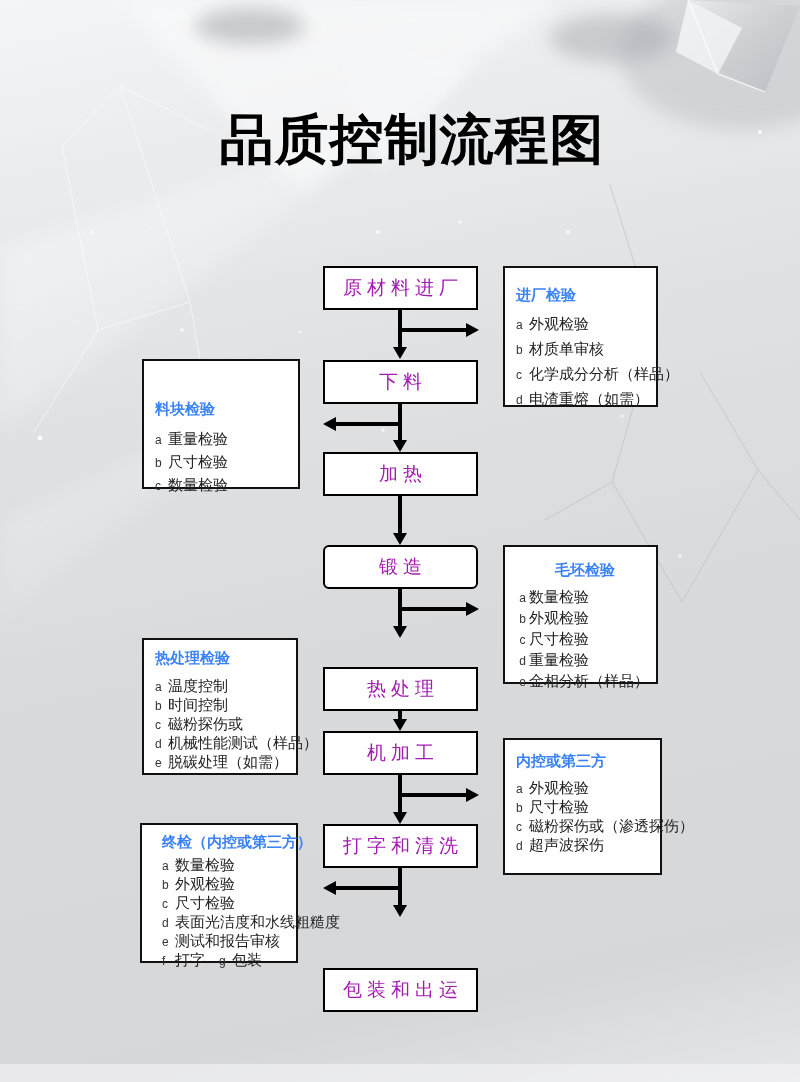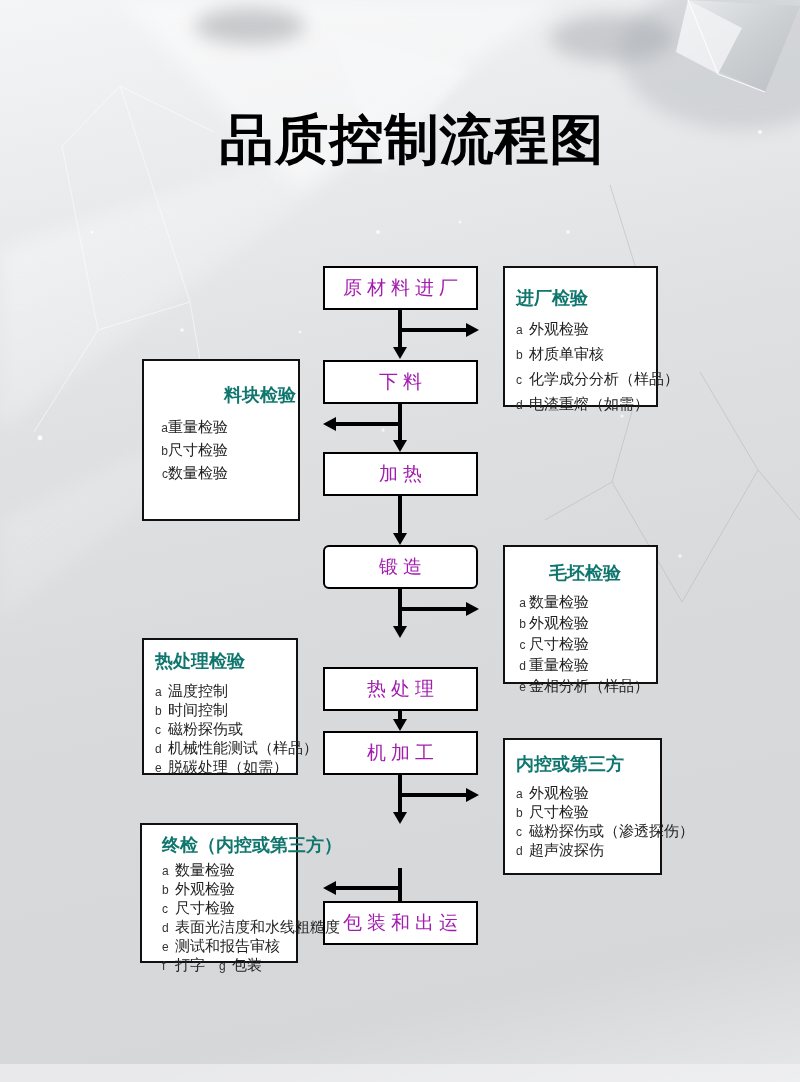--- a/index.html
+++ b/index.html
@@ -18,31 +18,31 @@
     position:absolute;width:155px;height:44px;z-index:2;box-sizing:border-box;
     background:#fff;border:2px solid #000;
     display:flex;align-items:center;justify-content:center;
     font-size:19px;font-weight:400;color:#a21caf;letter-spacing:5px;text-indent:5px;
     white-space:nowrap;
   }
   .side-box{
     position:absolute;z-index:2;box-sizing:border-box;background:#fff;border:2px solid #111;
     padding-left:11px;padding-right:2px;color:#222;
   }
-  .side-title{font-size:18px;font-weight:700;color:#0f766e;white-space:nowrap;}
+  .side-title{font-size:15px;font-weight:700;color:#3b82f6;white-space:nowrap;}
   .side-items{margin-top:7px;}
   .side-item{display:flex;align-items:baseline;font-size:12px;color:#222;white-space:nowrap;}
   .side-item .key{width:13px;flex:0 0 13px;font-size:12px;color:#333;}
   .side-item .txt{font-size:15px;}
   .gpair{margin-left:14px;display:inline-flex;align-items:baseline;}
   .gpair .key{width:13px;flex:0 0 13px;}
   
   .sb-incoming{left:503px;top:266px;width:155px;height:141px;padding-top:18px;}
   .sb-incoming .side-item{line-height:23px;}
-  .sb-material{left:142px;top:359px;width:158px;height:162px;padding-top:20px;text-align:right;}
+  .sb-material{left:142px;top:359px;width:158px;height:130px;padding-top:37px;}
   .sb-material .side-title{margin-top:2px;}
   .sb-material .side-items{margin-top:9px;}
   .sb-material .side-item{line-height:21px;}
   .sb-rough{left:503px;top:545px;width:155px;height:139px;padding-top:14px;text-align:center;}
   .sb-rough .side-item{line-height:19px;}
   .sb-heat{left:142px;top:638px;width:156px;height:137px;padding-top:9px;}
   .sb-heat .side-items{margin-top:9px;}
   .sb-heat .side-item{line-height:18px;}
   .sb-machining{left:503px;top:738px;width:159px;height:137px;padding-top:12px;}
   .sb-machining .side-items{margin-top:8px;}
@@ -181,21 +181,22 @@
       </g>
     </g>
   </svg>
 
   <div class="flow-box" style="left:323px;top:266px;">原材料进厂</div>
   <div class="flow-box" style="left:323px;top:360px;">下料</div>
   <div class="flow-box" style="left:323px;top:452px;">加热</div>
   <div class="flow-box" style="left:323px;top:545px;border-radius:6px;">锻造</div>
   <div class="flow-box" style="left:323px;top:638px;margin-top:29px;">热处理</div>
   <div class="flow-box" style="left:323px;top:731px;">机加工</div>
-  <div class="flow-box" style="left:323px;top:901px;">包装和出运</div>
+  <div class="flow-box" style="left:323px;top:824px;">打字和清洗</div>
+  <div class="flow-box" style="left:323px;top:968px;">包装和出运</div>
 
   <div class="side-box sb-incoming">
     <div class="side-title">进厂检验</div>
     <div class="side-items">
       <div class="side-item">
           <span class="key">a</span>
           <span class="txt">外观检验</span>
         </div>
       <div class="side-item">
           <span class="key">b</span>

